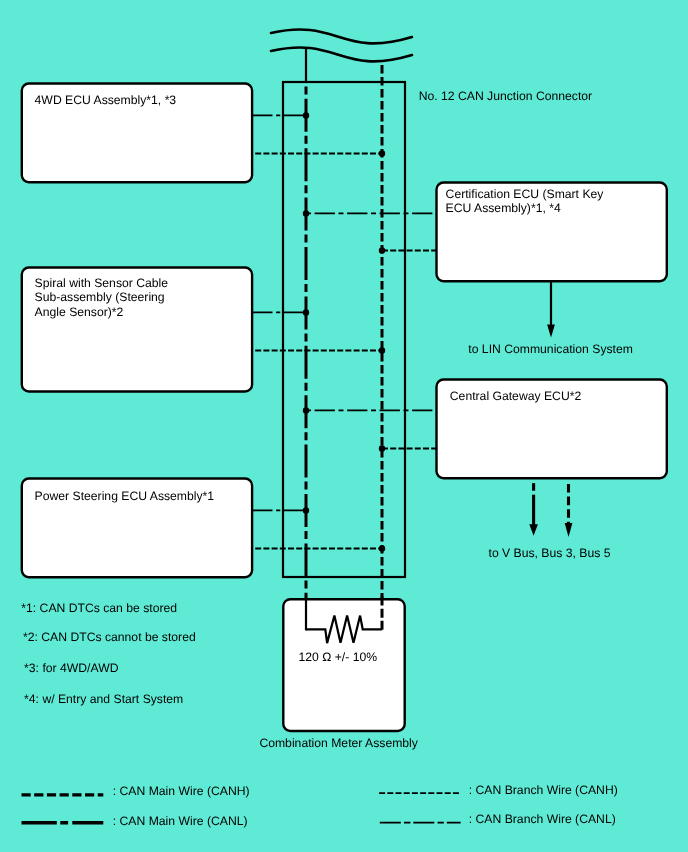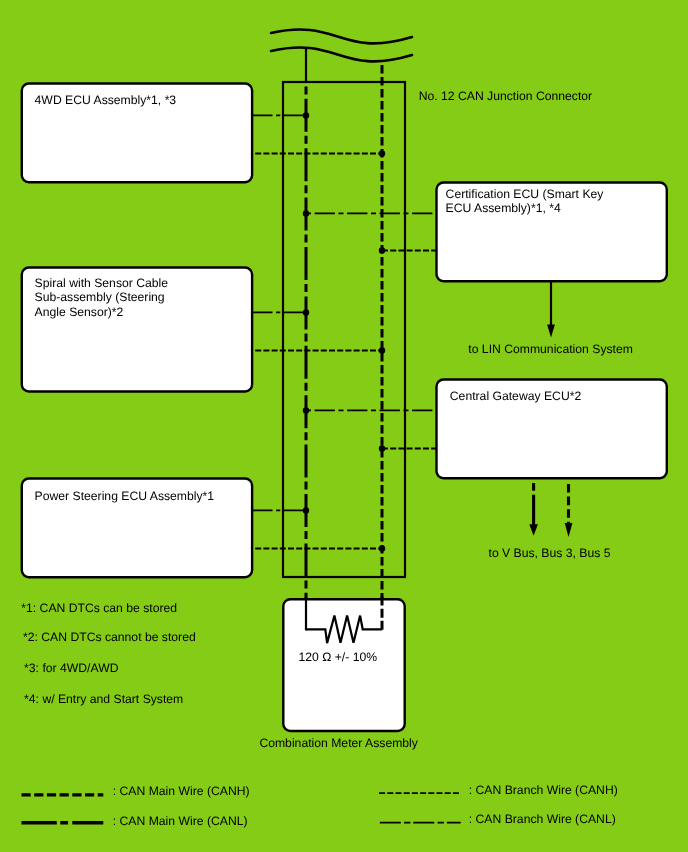--- a/index.html
+++ b/index.html
@@ -1,18 +1,18 @@
 <!DOCTYPE html>
 <html><head>
 <meta charset="utf-8">
 <style>
   html,body{margin:0;padding:0;background:#ffffff;}
   body{width:688px;height:852px;overflow:hidden;
        font-family:"Liberation Sans",sans-serif;color:#000;}
-  #page{position:relative;width:688px;height:852px;background:#84cc16;}
+  #page{position:relative;width:688px;height:852px;background:#5eead4;}
   svg#diagram{position:absolute;left:0;top:0;display:block;}
   .t{font-family:"Liberation Sans",sans-serif;font-size:12.2px;fill:#000;}
   svg text{-webkit-font-smoothing:antialiased;text-rendering:geometricPrecision;}
   .box{fill:#fff;stroke:#000;stroke-width:2.4;}
   .jbox{fill:none;stroke:#000;stroke-width:2.2;}
   .mainL{stroke:#000;stroke-width:3.0;fill:none;stroke-dasharray:33 4 8 4.4;}
   .mainH{stroke:#000;stroke-width:3.0;fill:none;stroke-dasharray:8.5 3.5;}
   .brL{stroke:#000;stroke-width:1.8;fill:none;stroke-dasharray:20.5 3.6 4.2 3.5;}
   .brH{stroke:#000;stroke-width:1.8;fill:none;stroke-dasharray:6 2.2;}
   .solid{stroke:#000;stroke-width:2.2;fill:none;}

